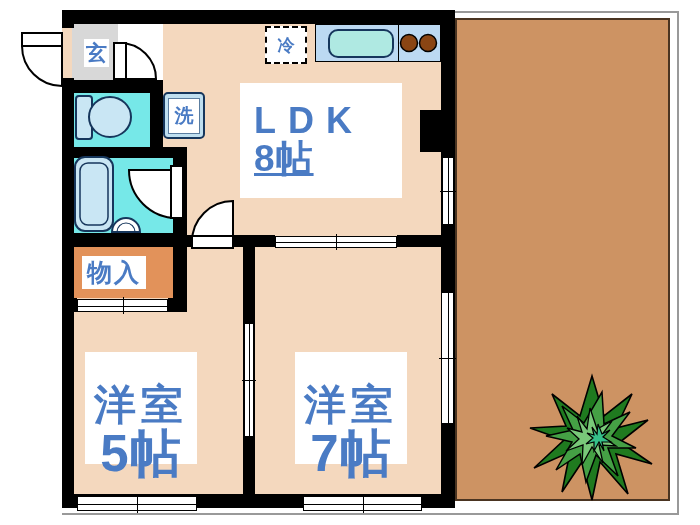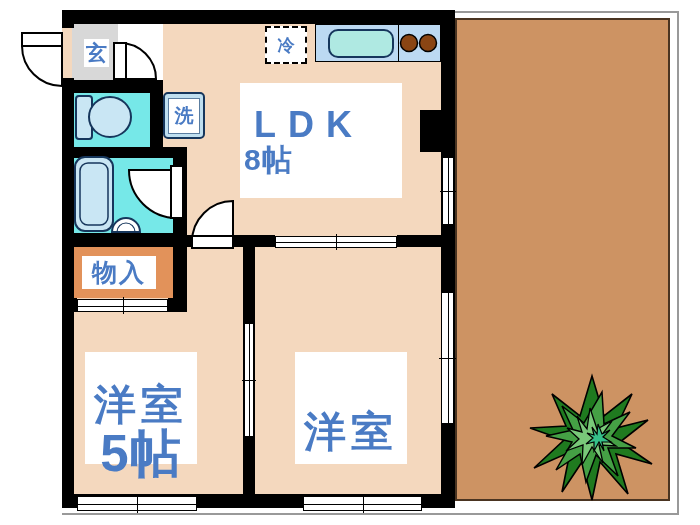--- a/index.html
+++ b/index.html
@@ -16,21 +16,21 @@
   .win{position:absolute;background:#fff;border:1px solid #000;box-sizing:border-box;}
   .win-h::before{content:"";position:absolute;left:0;right:0;top:50%;border-top:1px solid #000;}
   .win-h::after{content:"";position:absolute;left:50%;top:-3px;bottom:-3px;border-left:1px solid #000;}
   .win-v::before{content:"";position:absolute;top:0;bottom:0;left:50%;border-left:1px solid #000;}
   .win-v::after{content:"";position:absolute;top:50%;left:-3px;right:-3px;border-top:1px solid #000;}
   
   .lbl{position:absolute;background:#fff;color:var(--blue);display:flex;flex-direction:column;
        justify-content:center;line-height:1.05;font-weight:600;}
   .lbl .ln{display:block;}
   .ldk-line1{font-size:36px;letter-spacing:12px;padding-left:14px;}
-  .ldk-line2{font-size:30px;letter-spacing:1px;padding-left:4px;}
+  .ldk-line2{font-size:37px;letter-spacing:1px;padding-left:14px;text-decoration:underline;}
   .room-name{font-size:42px;letter-spacing:5px;text-align:center;margin-top:48px;}
   .room-size{font-size:51px;letter-spacing:1px;text-align:center;}
   .garden-lbl{font-size:44px;letter-spacing:3px;text-align:center;justify-content:center;}
   .small-lbl{font-size:25px;letter-spacing:2px;text-align:center;}
   .tiny-lbl{font-size:21px;text-align:center;}
   .fridge{border:2px dashed #000;background:#fff;display:flex;align-items:center;justify-content:center;}
   .fridge .inner{background:#fff;color:var(--blue);font-size:17px;font-weight:600;}
   .washer{background:#bfdff0;border:2px solid #16365c;border-radius:5px;
           display:flex;align-items:center;justify-content:center;}
   .washer .inner{background:#fff;border:1px solid #5a7da0;color:var(--blue);font-size:19px;
@@ -141,24 +141,25 @@
     <span class="ln ldk-line2">8帖</span>
   </div>
 
   <div class="lbl" style="left:85px;top:352px;width:112px;height:112px;">
     <span class="ln room-name">洋室</span>
     <span class="ln room-size">5帖</span>
   </div>
 
   <div class="lbl" style="left:295px;top:352px;width:112px;height:112px;">
     <span class="ln room-name">洋室</span>
+    <span class="ln room-size">7帖</span>
   </div>
 
 
-  <div class="lbl small-lbl" style="left:82px;top:256px;width:74px;height:33px;">
+  <div class="lbl small-lbl" style="left:82px;top:256px;width:64px;height:33px;">
     <span>物入</span>
   </div>
 
   <div class="lbl tiny-lbl" style="left:84px;top:39px;width:25px;height:28px;">
     <span>玄</span>
   </div>
 
   <div class="abs fridge" style="left:265px;top:26px;width:42px;height:38px;">
     <span class="inner">冷</span>
   </div>

